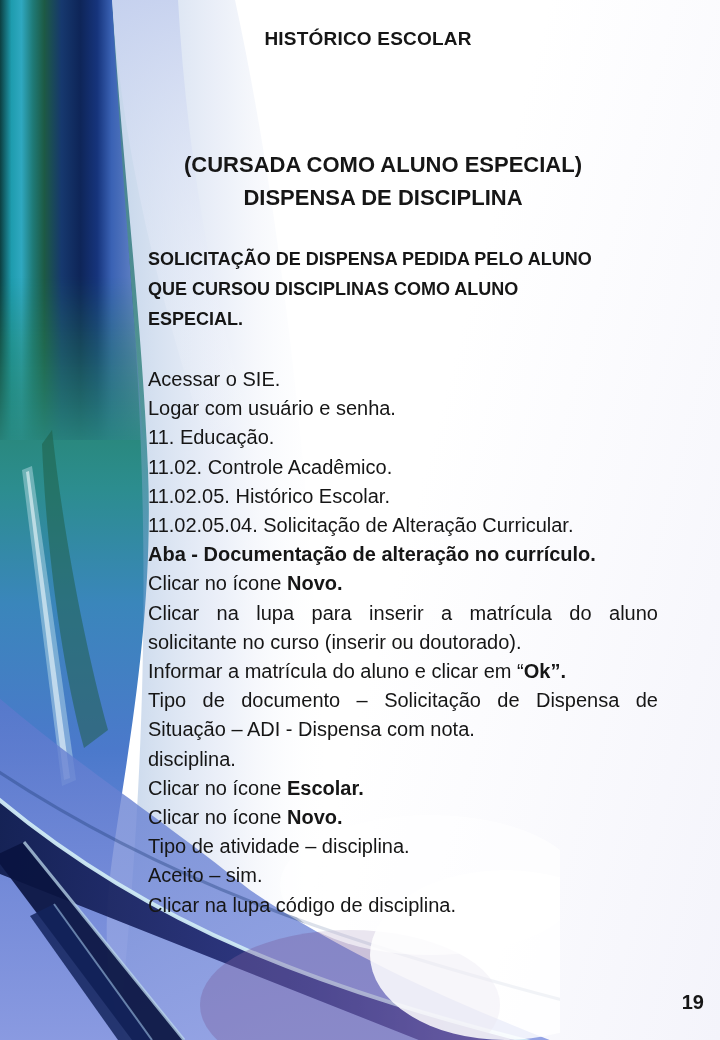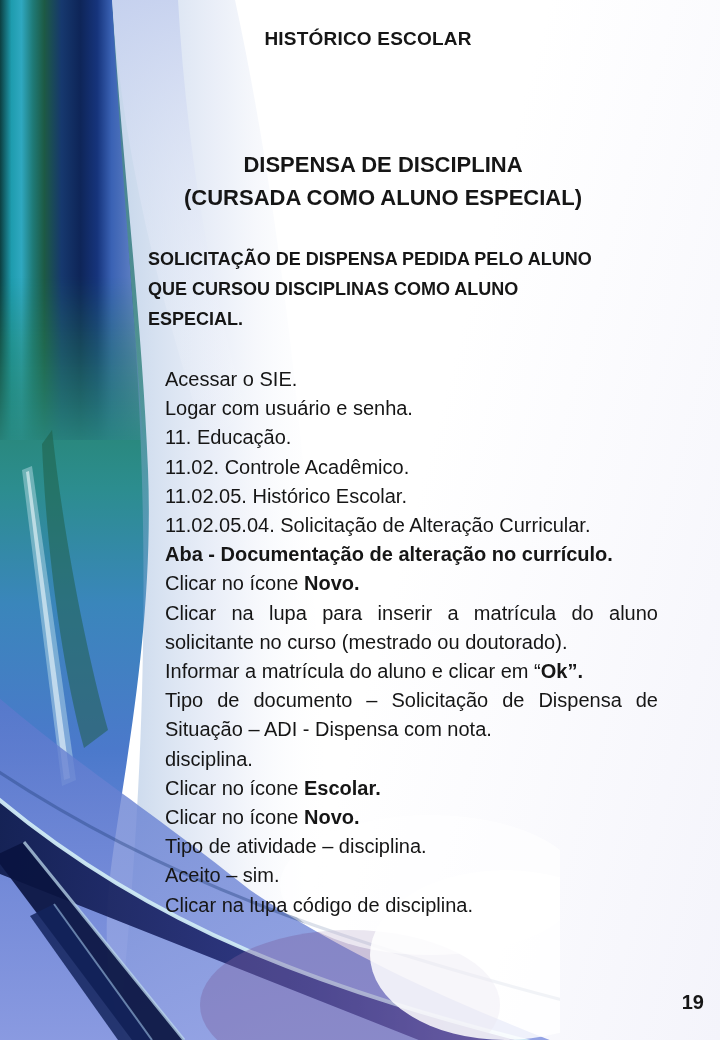--- a/index.html
+++ b/index.html
@@ -23,21 +23,21 @@
     width:470px;margin:95px 0 0 0;
     text-align:center;font-size:22px;line-height:33px;font-weight:700;
   }
   .title-main span{display:block;white-space:nowrap;}
   .subtitle{
     width:470px;margin:30px 0 0 0;
     text-align:left;font-size:18px;line-height:30px;
     font-weight:700;
   }
   .subtitle div{white-space:nowrap;}
-  .lines{margin-top:31px;font-size:20px;line-height:29.2px;margin-left:17px;}
+  .lines{margin-top:31px;font-size:20px;line-height:29.2px;}
   .line{white-space:nowrap;}
   .line.justify{white-space:normal;text-align:justify;text-align-last:justify;}
   .line .b{font-weight:700;}
   .page-number{
     position:absolute;right:16px;bottom:26px;
     font-size:20px;font-weight:700;z-index:3;
   }
 </style>
 </head>
 <body>
@@ -124,41 +124,41 @@
 
     <ellipse cx="350" cy="1005" rx="150" ry="75" fill="#7a5f9d" opacity="0.38"></ellipse>
     <ellipse cx="430" cy="885" rx="150" ry="70" fill="#ffffff" opacity="0.6"></ellipse>
     <ellipse cx="505" cy="955" rx="135" ry="85" fill="#ffffff" opacity="0.85"></ellipse>
   </svg>
 
   <div class="content">
     <h1 class="title-top">HISTÓRICO ESCOLAR</h1>
 
     <h2 class="title-main">
+      <span>(CURSADA COMO ALUNO ESPECIAL)</span>
       <span>DISPENSA DE DISCIPLINA</span>
-      <span>(CURSADA COMO ALUNO ESPECIAL)</span>
     </h2>
 
     <div class="subtitle">
         <div>SOLICITAÇÃO DE DISPENSA PEDIDA PELO ALUNO</div>
         <div>QUE CURSOU DISCIPLINAS COMO ALUNO</div>
         <div>ESPECIAL.</div>
       </div>
 
     <div class="lines">
         <div class="line"><span>Acessar o SIE.</span></div>
         <div class="line"><span>Logar com usuário e senha.</span></div>
         <div class="line"><span>11. Educação.</span></div>
         <div class="line"><span>11.02. Controle Acadêmico.</span></div>
         <div class="line"><span>11.02.05. Histórico Escolar.</span></div>
         <div class="line"><span>11.02.05.04. Solicitação de Alteração Curricular.</span></div>
         <div class="line"><span class="b">Aba - Documentação de alteração no currículo.</span></div>
         <div class="line"><span>Clicar no ícone </span><span class="b">Novo.</span></div>
         <div class="line justify"><span>Clicar na lupa para inserir a matrícula do aluno</span></div>
-        <div class="line"><span>solicitante no curso (mestrado ou doutorado).</span></div>
+        <div class="line"><span>solicitante no curso (inserir ou doutorado).</span></div>
         <div class="line"><span>Informar a matrícula do aluno e clicar em “</span><span class="b">Ok”.</span></div>
         <div class="line justify"><span>Tipo de documento – Solicitação de Dispensa de</span></div>
         <div class="line"><span>Situação – ADI - Dispensa com nota.</span></div>
         <div class="line"><span>disciplina.</span></div>
         <div class="line"><span>Clicar no ícone </span><span class="b">Escolar.</span></div>
         <div class="line"><span>Clicar no ícone </span><span class="b">Novo.</span></div>
         <div class="line"><span>Tipo de atividade – disciplina.</span></div>
         <div class="line"><span>Aceito – sim.</span></div>
         <div class="line"><span>Clicar na lupa código de disciplina.</span></div>
       </div>

